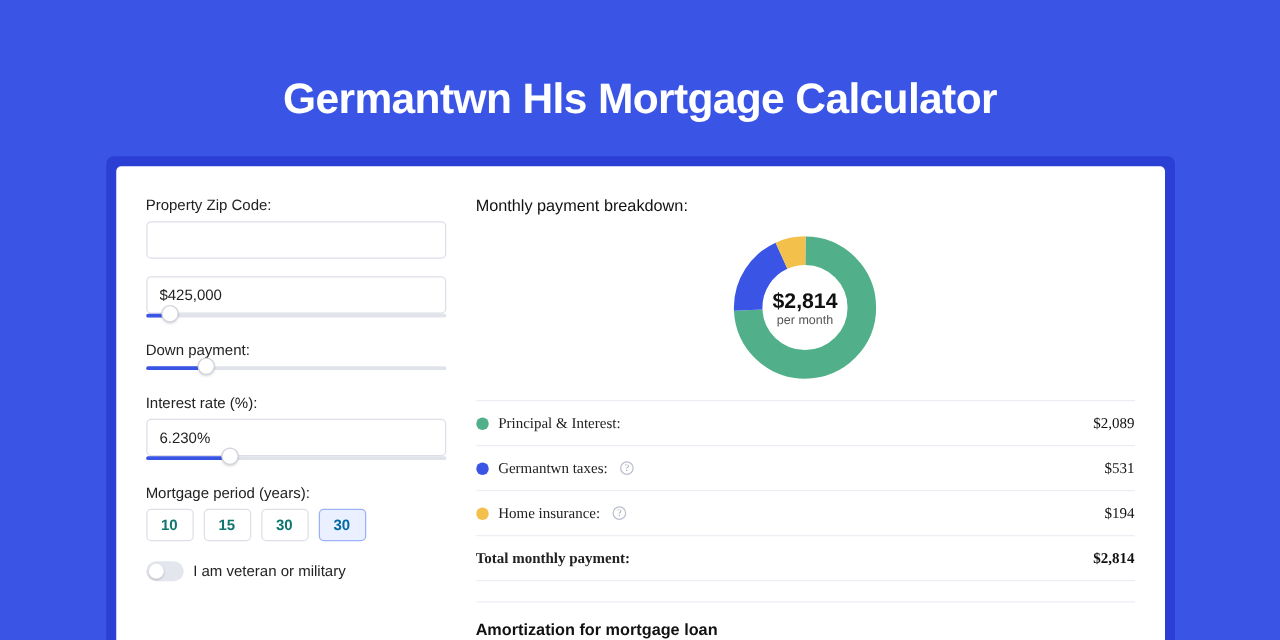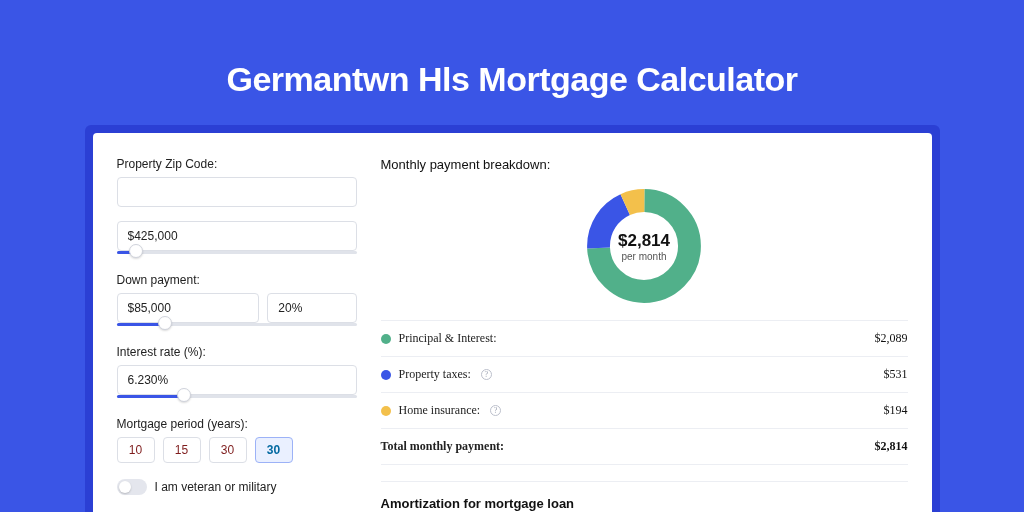--- a/index.html
+++ b/index.html
@@ -102,22 +102,23 @@
   .dp-row .text-input:first-child { flex: 1.8; }
   .dp-row .text-input:last-child { flex: 1; }
   .period-row { display: flex; gap: 8px; margin-top: 4px; }
   .period-btn {
     border: 1px solid #dcdfe6;
     background: #fff;
     border-radius: 4px;
     height: 26px;
     width: 38px;
     font-size: 12px;
-    color: #7f1d1d;
+    color: #0f766e;
     cursor: pointer;
+    font-weight: bold;
   }
   .period-btn.active {
     background: #eaf0ff;
     border-color: #9cb2f7;
     color: #0369a1;
     font-weight: 700;
   }
   .toggle-row {
     display: flex;
     align-items: center;
@@ -247,24 +248,20 @@
           <input class="text-input" value="$425,000" style="">
           <div class="slider-wrap">
             <div class="slider-track"></div>
             <div class="slider-fill" id="hp-fill" style="width: 8%;"></div>
             <div class="slider-thumb" id="hp-thumb" style="left: calc(8% - 7px);"></div>
           </div>
         </div>
 
         <div class="field-block">
           <div class="form-label">Down payment:</div>
-          <div class="dp-row">
-            <input class="text-input" value="$85,000" style="">
-            <input class="text-input" value="20%" style="">
-          </div>
           <div class="slider-wrap">
             <div class="slider-track"></div>
             <div class="slider-fill" id="dp-fill" style="width: 20%;"></div>
             <div class="slider-thumb" id="dp-thumb" style="left: calc(20% - 7px);"></div>
           </div>
         </div>
 
         <div class="field-block">
           <div class="form-label">Interest rate (%):</div>
           <input class="text-input" value="6.230%" style="">
@@ -317,21 +314,21 @@
             <div class="legend-row">
               <div class="legend-left">
                 <span class="dot" style="background: rgb(81, 176, 138);"></span>
                 <span class="legend-label">Principal &amp; Interest:</span>
               </div>
               <span class="legend-val">$2,089</span>
             </div>
             <div class="legend-row">
               <div class="legend-left">
                 <span class="dot" style="background: rgb(58, 85, 230);"></span>
-                <span class="legend-label">Property taxes:</span>
+                <span class="legend-label">Germantwn taxes:</span>
                 <span class="info-icon">?</span>
               </div>
               <span class="legend-val">$531</span>
             </div>
             <div class="legend-row">
               <div class="legend-left">
                 <span class="dot" style="background: rgb(243, 192, 75);"></span>
                 <span class="legend-label">Home insurance:</span>
                 <span class="info-icon">?</span>
               </div>

